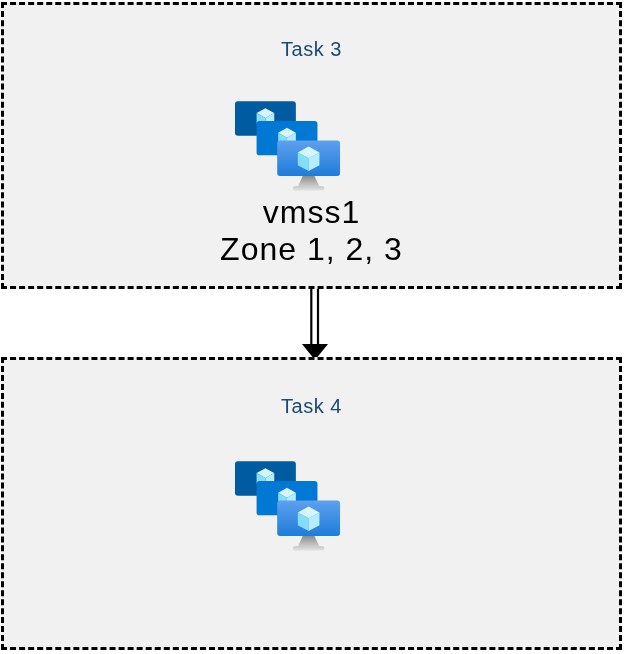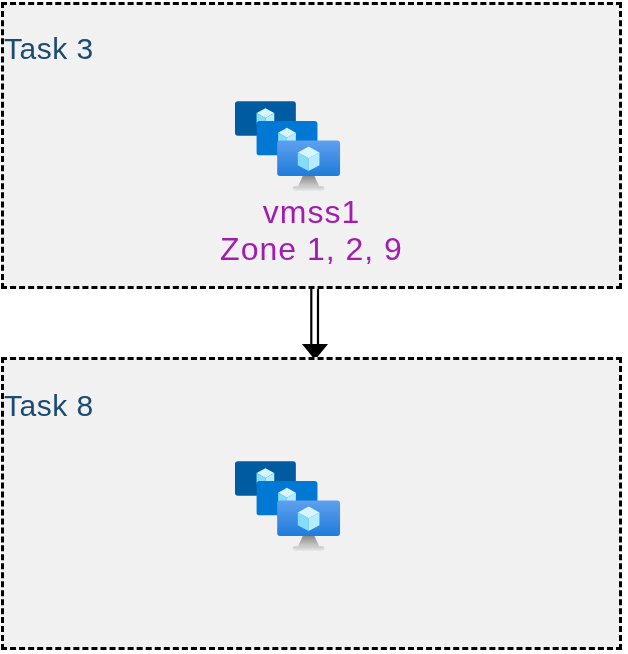--- a/index.html
+++ b/index.html
@@ -16,42 +16,42 @@
     width:615px;
     background:#F1F1F1;
     border:3px dashed #000000;
   }
   #box1 { top:2px;  height:281px; }
   #box2 { top:357px; height:287px; }
 
   .task-title {
     position:absolute;
     left:0; width:100%;
-    text-align:left;
+    text-align:center;
     color:#1B4A73;
-    font-size:30px;
+    font-size:20px;
     letter-spacing:0.5px;
     line-height:36px;
   }
   #box1 .task-title { top:26px; }
   #box2 .task-title { top:28px; }
 
   .vmss-icon {
     position:absolute;
     left:230px;
     width:108px; height:93px;
   }
   #box1 .vmss-icon { top:95px; }
   #box2 .vmss-icon { top:100px; }
 
   .body-lines {
     position:absolute;
     left:0; width:100%;
     text-align:center;
-    color:#a21caf;
+    color:#000000;
     font-size:32px;
     line-height:37px;
     letter-spacing:1px;
   }
   #box1 .body-lines { top:189px; }
   #box2 .body-lines { top:212px; font-size:33px; letter-spacing:0.5px; }
 
   .flow-arrow {
     position:absolute;
     left:300px; top:289px;
@@ -102,32 +102,32 @@
       <g>
         <polygon points="76,47 87,53 76,59 65,53" fill="#D7F5FF"></polygon>
         <polygon points="65,53 76,59 76,72 65,66" fill="#84DEFB"></polygon>
         <polygon points="87,53 76,59 76,72 87,66" fill="#B6ECFF"></polygon>
       </g>
     </g>
   </svg>
 
   <div class="body-lines">
     <div>vmss1</div>
-    <div>Zone 1, 2, 9</div>
+    <div>Zone 1, 2, 3</div>
   </div>
 </div>
 
 <svg class="flow-arrow" viewBox="0 0 30 71" xmlns="http://www.w3.org/2000/svg">
   <line x1="11.3" y1="0" x2="11.3" y2="57" stroke="#000" stroke-width="2.2"></line>
   <line x1="18" y1="0" x2="18" y2="57" stroke="#000" stroke-width="2.2"></line>
   <polygon points="2,55 28,55 15,71" fill="#000"></polygon>
 </svg>
 
 <div id="box2" class="task-box">
-  <div class="task-title">Task 8</div>
+  <div class="task-title">Task 4</div>
 
   <svg class="vmss-icon" viewBox="0 0 110 94" xmlns="http://www.w3.org/2000/svg">
     <defs>
       <linearGradient id="gFront2" x1="0" y1="0" x2="0" y2="1">
         <stop offset="0" stop-color="#5EA0EF"></stop>
         <stop offset="1" stop-color="#1F7CD9"></stop>
       </linearGradient>
       <linearGradient id="gStand2" x1="0" y1="0" x2="0" y2="1">
         <stop offset="0" stop-color="#8A8A8A"></stop>
         <stop offset="1" stop-color="#D0D0D0"></stop>

